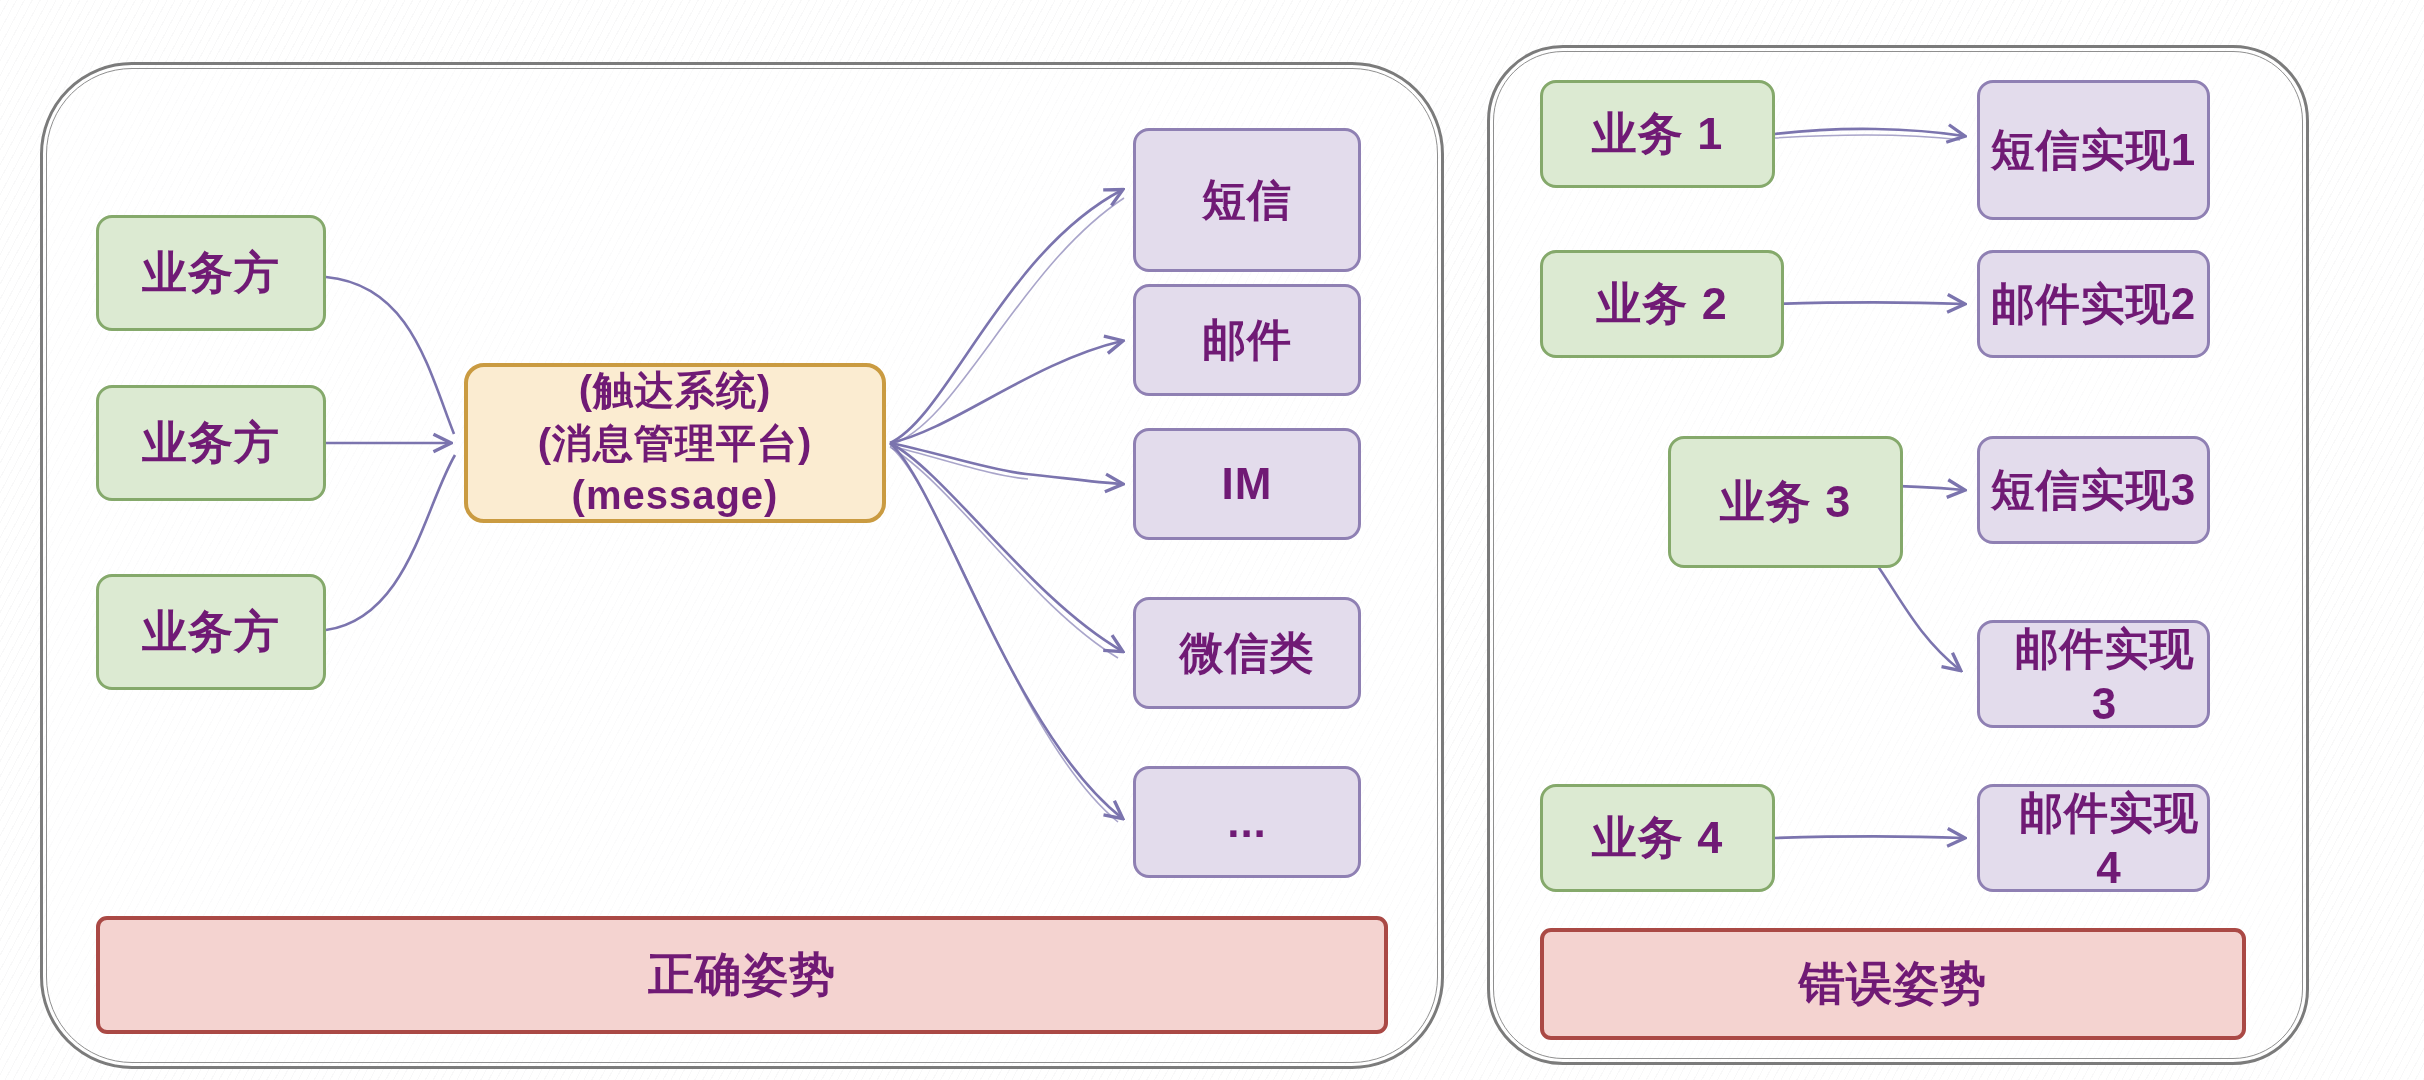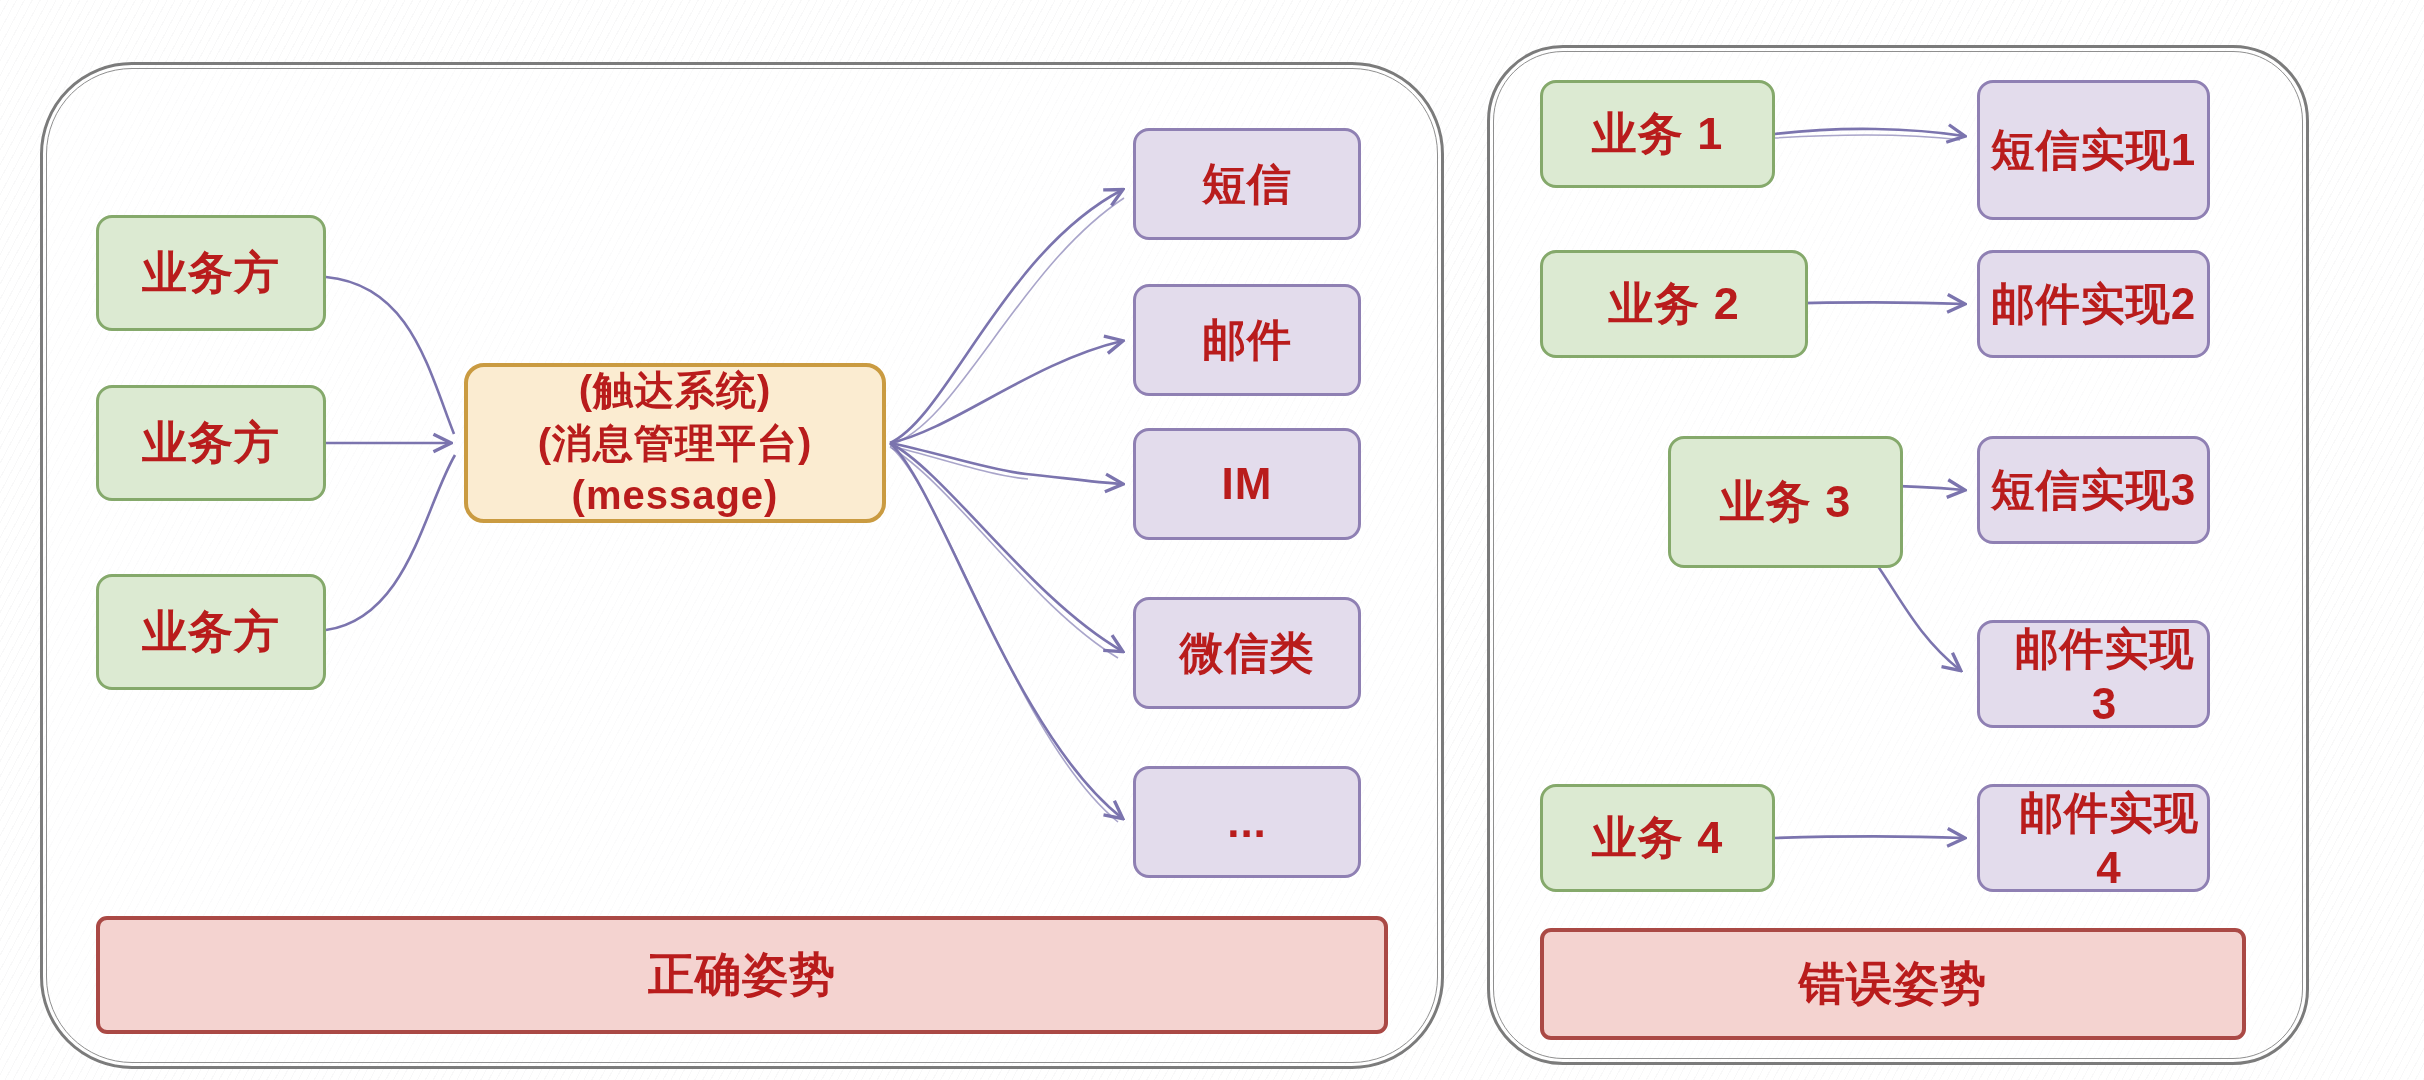--- a/index.html
+++ b/index.html
@@ -53,21 +53,21 @@
     border-radius: 76px;
   }
   .panel-right::before { border-radius: 70px; }
 
   .box {
     position: absolute;
     display: flex;
     align-items: center;
     justify-content: center;
     text-align: center;
-    color: #b91c1c;
+    color: #701a75;
     font-weight: 700;
     box-sizing: border-box;
     letter-spacing: 1px;
   }
   .green {
     background: #dcead2;
     border: 3.5px solid #85a96b;
     border-radius: 16px;
     font-size: 45px;
   }
@@ -134,30 +134,30 @@
   <div class="box green" style="left:96px; top:215px; width:230px; height:116px;">业务方</div>
   <div class="box green" style="left:96px; top:385px; width:230px; height:116px;">业务方</div>
   <div class="box green" style="left:96px; top:574px; width:230px; height:116px;">业务方</div>
 
   <div class="box orange" style="left:464px; top:363px; width:422px; height:160px;">
     <div>(触达系统)</div>
     <div>(消息管理平台)</div>
     <div>(message)</div>
   </div>
 
-  <div class="box purple" style="left:1133px; top:128px; width:228px; height:112px;">短信</div>
+  <div class="box purple" style="left:1133px; top:128px; width:228px; height:144px;">短信</div>
   <div class="box purple" style="left:1133px; top:284px; width:228px; height:112px;">邮件</div>
   <div class="box purple" style="left:1133px; top:428px; width:228px; height:112px;">IM</div>
   <div class="box purple" style="left:1133px; top:597px; width:228px; height:112px;">微信类</div>
   <div class="box purple" style="left:1133px; top:766px; width:228px; height:112px;">...</div>
 
   <div class="box banner" style="left:96px; top:916px; width:1292px; height:118px;">正确姿势</div>
 
   <div class="box green" style="left:1540px; top:80px; width:235px; height:108px;">业务 1</div>
-  <div class="box green" style="left:1540px; top:250px; width:268px; height:108px;">业务 2</div>
+  <div class="box green" style="left:1540px; top:250px; width:244px; height:108px;">业务 2</div>
   <div class="box green" style="left:1624px; top:436px; width:235px; height:132px;margin-left:44px;">业务 3</div>
   <div class="box green" style="left:1540px; top:784px; width:235px; height:108px;">业务 4</div>
 
   <div class="box purple" style="left:1977px; top:80px; width:233px; height:140px;">短信实现1</div>
   <div class="box purple" style="left:1977px; top:250px; width:233px; height:108px;text-align:right;">邮件实现2</div>
   <div class="box purple" style="left:1977px; top:436px; width:233px; height:108px;">短信实现3</div>
   <div class="box purple" style="left:1977px; top:620px; width:233px; height:108px;padding-left:22px;">邮件实现3</div>
   <div class="box purple" style="left:1977px; top:784px; width:233px; height:108px;padding-left:31px;">邮件实现4</div>
 
   <div class="box banner" style="left:1540px; top:928px; width:706px; height:112px;">错误姿势</div>

